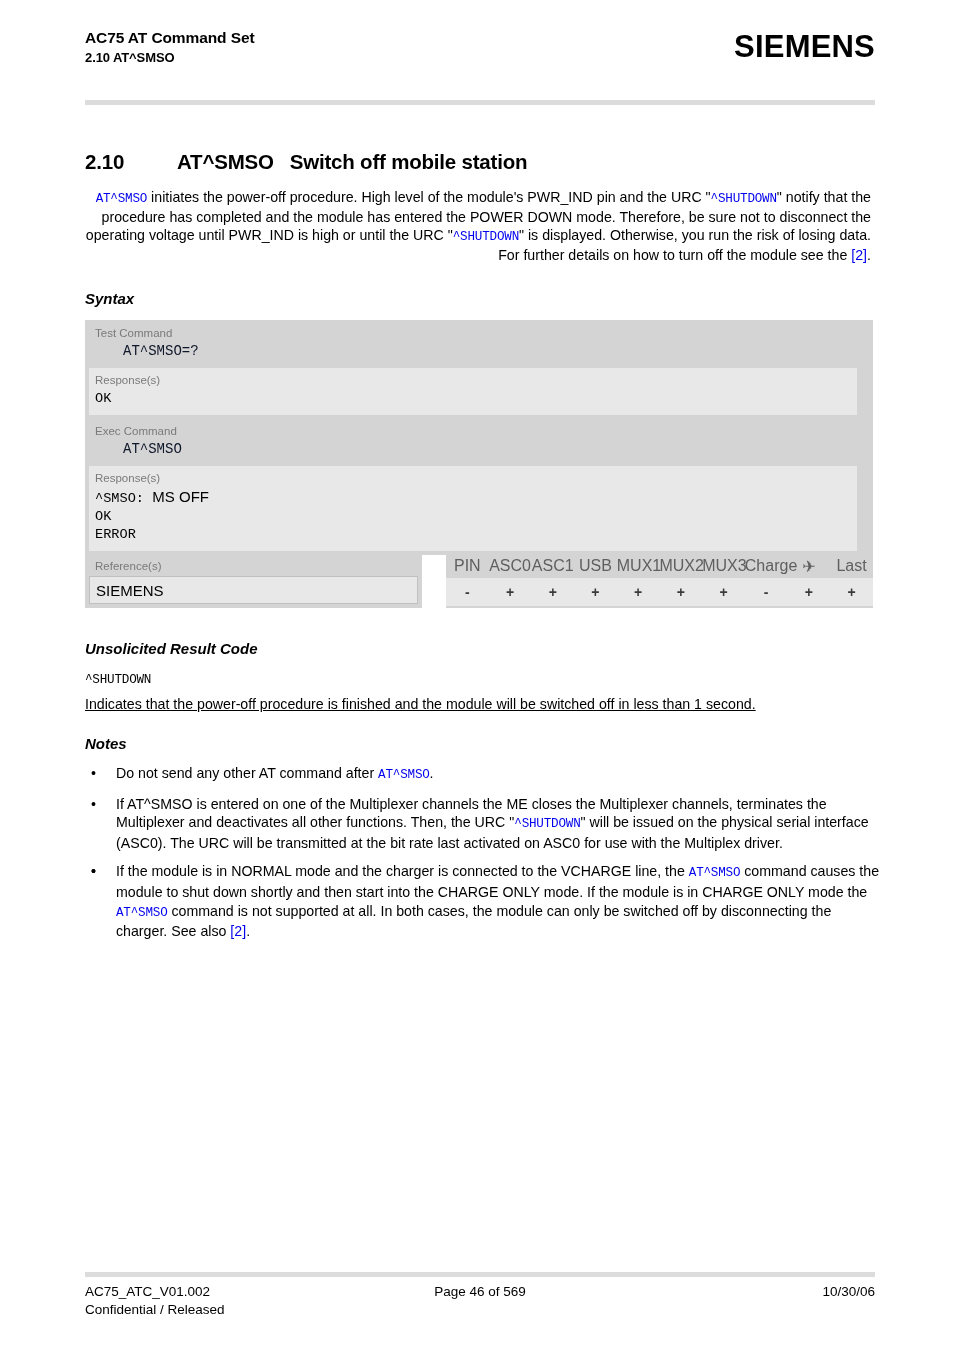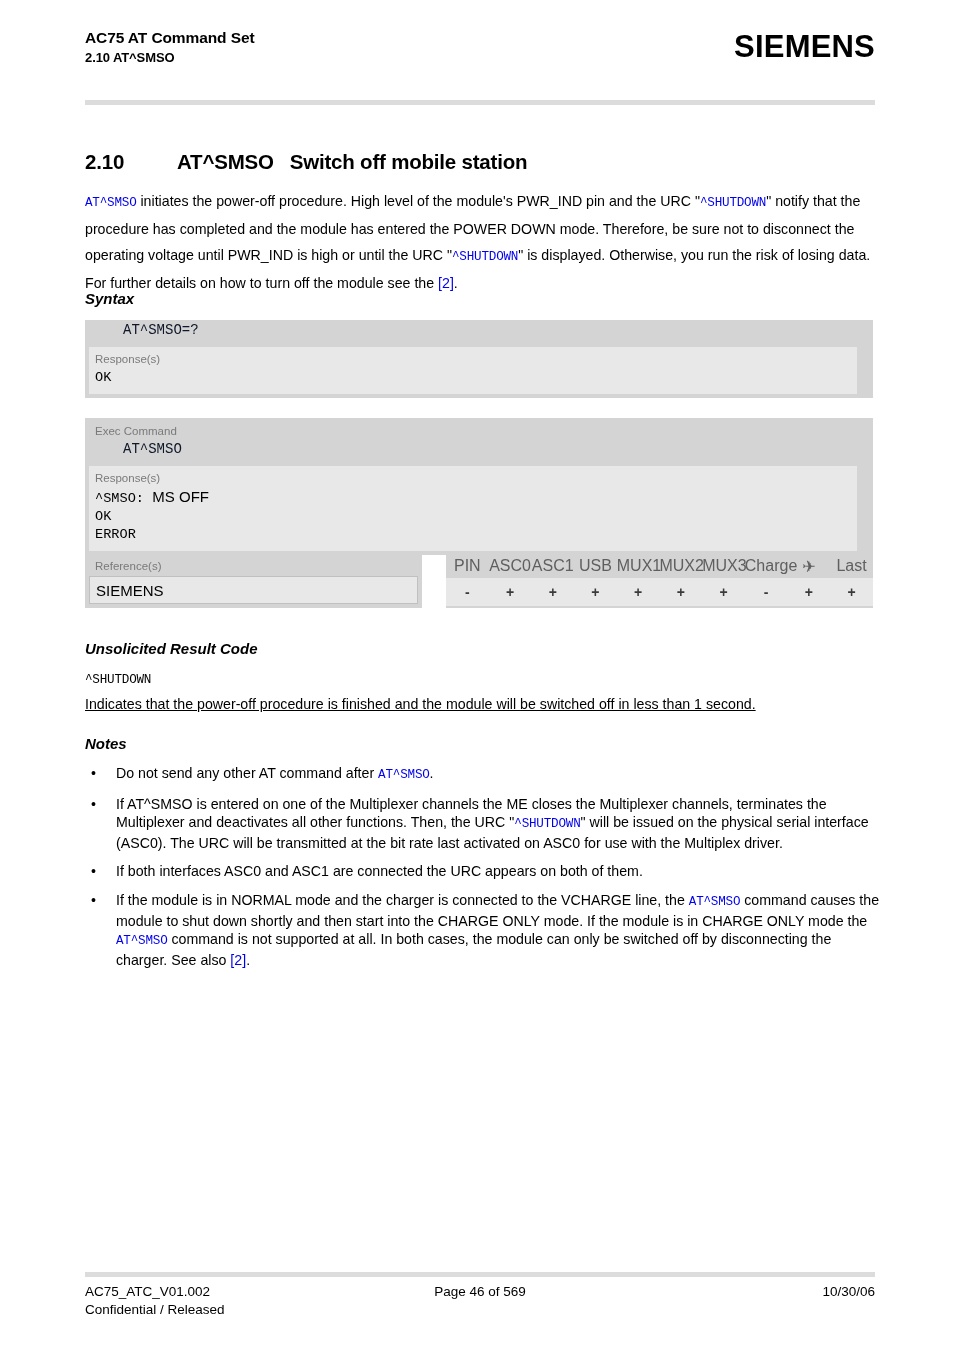--- a/index.html
+++ b/index.html
@@ -60,25 +60,25 @@
     font-size: 20.5px;
     font-weight: bold;
     letter-spacing: -0.2px;
   }
   .sec-num { display: inline-block; width: 92px; }
   .sec-cmd { margin-right: 16px; }
 
   
   .intro {
     position: absolute;
-    left: 85px; top: 188px;
+    left: 76px; top: 188px;
     width: 795px;
     font-size: 14.2px;
-    line-height: 26px;
-    text-align: left;
+    line-height: 18px;
+    text-align: right;
   }
   .lnk { color: #0000ee; }
   .lnk-mono {
     color: #0000ee;
     font-family: "Liberation Mono", monospace;
     font-size: 12.6px;
     letter-spacing: -0.2px;
   }
 
   
@@ -274,20 +274,21 @@
 
   <div class="sec-title">
     <span class="sec-num">2.10</span><span class="sec-cmd">AT^SMSO</span><span>Switch off mobile station</span>
   </div>
 
   <div class="intro"><span class="lnk-mono">AT^SMSO</span><span> initiates the power-off procedure. High level of the module's PWR_IND pin and the URC "</span><span class="lnk-mono">^SHUTDOWN</span><span>" notify that the procedure has completed and the module has entered the POWER DOWN mode. Therefore, be sure not to disconnect the operating voltage until PWR_IND is high or until the URC "</span><span class="lnk-mono">^SHUTDOWN</span><span>" is displayed. Otherwise, you run the risk of losing data. For further details on how to turn off the module see the </span><span class="lnk">[2]</span><span>.</span></div>
 
   <div class="subhead" id="subhead-syntax">Syntax</div>
 
   <div class="synblock" id="block-test">
+    <div class="cmd-label">Test Command</div>
     <div class="cmd-text">AT^SMSO=?</div>
     <div class="resp-wrap">
       <div class="resp-label">Response(s)</div>
       <div class="resp-lines">
         <div class="resp-line">OK</div>
       </div>
     </div>
   </div>
 
   <div class="synblock" id="block-exec">
@@ -343,21 +344,21 @@
   </div>
 
   <div class="subhead" id="subhead-urc">Unsolicited Result Code</div>
   <div id="urc-code">^SHUTDOWN</div>
   <div id="urc-desc">Indicates that the power-off procedure is finished and the module will be switched off in less than 1 second.</div>
 
   <div class="subhead" id="subhead-notes">Notes</div>
   <div class="notes" id="notes-list">
       <div class="note"><span class="bul">•</span><span>Do not send any other AT command after </span><span class="lnk-mono">AT^SMSO</span><span>.</span></div>
       <div class="note"><span class="bul">•</span><span>If AT^SMSO is entered on one of the Multiplexer channels the ME closes the Multiplexer channels, terminates the Multiplexer and deactivates all other functions. Then, the URC "</span><span class="lnk-mono">^SHUTDOWN</span><span>" will be issued on the physical serial interface (ASC0). The URC will be transmitted at the bit rate last activated on ASC0 for use with the Multiplex driver.</span></div>
-      <div class="note"><span class="bul">•</span><span>If both interfaces ASC0 and ASC1 are connected the URC appears on both of them.</span></div>
+      <div class="note"><span class="bul">•</span></div>
       <div class="note"><span class="bul">•</span><span>If the module is in NORMAL mode and the charger is connected to the VCHARGE line, the </span><span class="lnk-mono">AT^SMSO</span><span> command causes the module to shut down shortly and then start into the CHARGE ONLY mode. If the module is in CHARGE ONLY mode the </span><span class="lnk-mono">AT^SMSO</span><span> command is not supported at all. In both cases, the module can only be switched off by disconnecting the charger. See also </span><span class="lnk">[2]</span><span>.</span></div>
     </div>
 
   <div class="rule-bot"></div>
   <div class="footer">
     <div class="f-mid">Page 46 of 569</div>
     <div class="f-left">AC75_ATC_V01.002</div>
     <div class="f-left2">Confidential / Released</div>
     <div class="f-right">10/30/06</div>
   </div>

